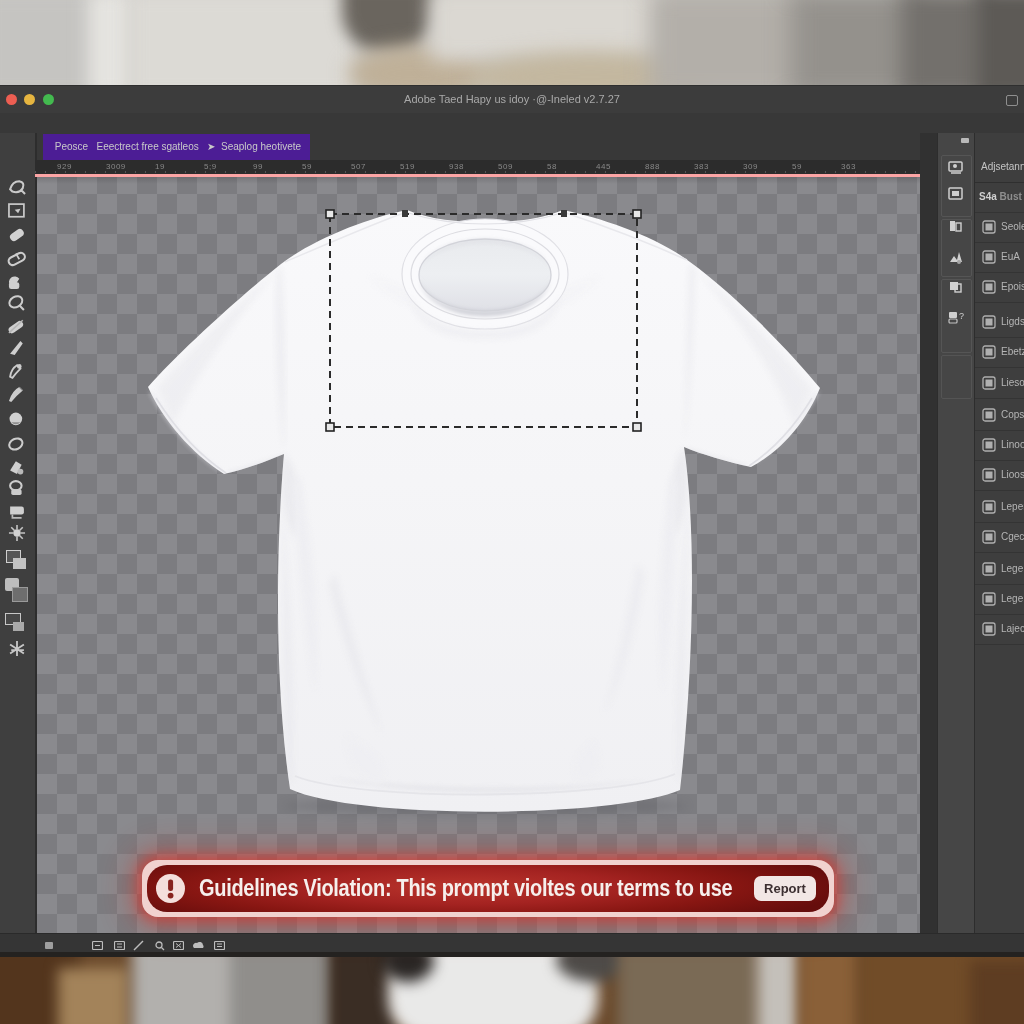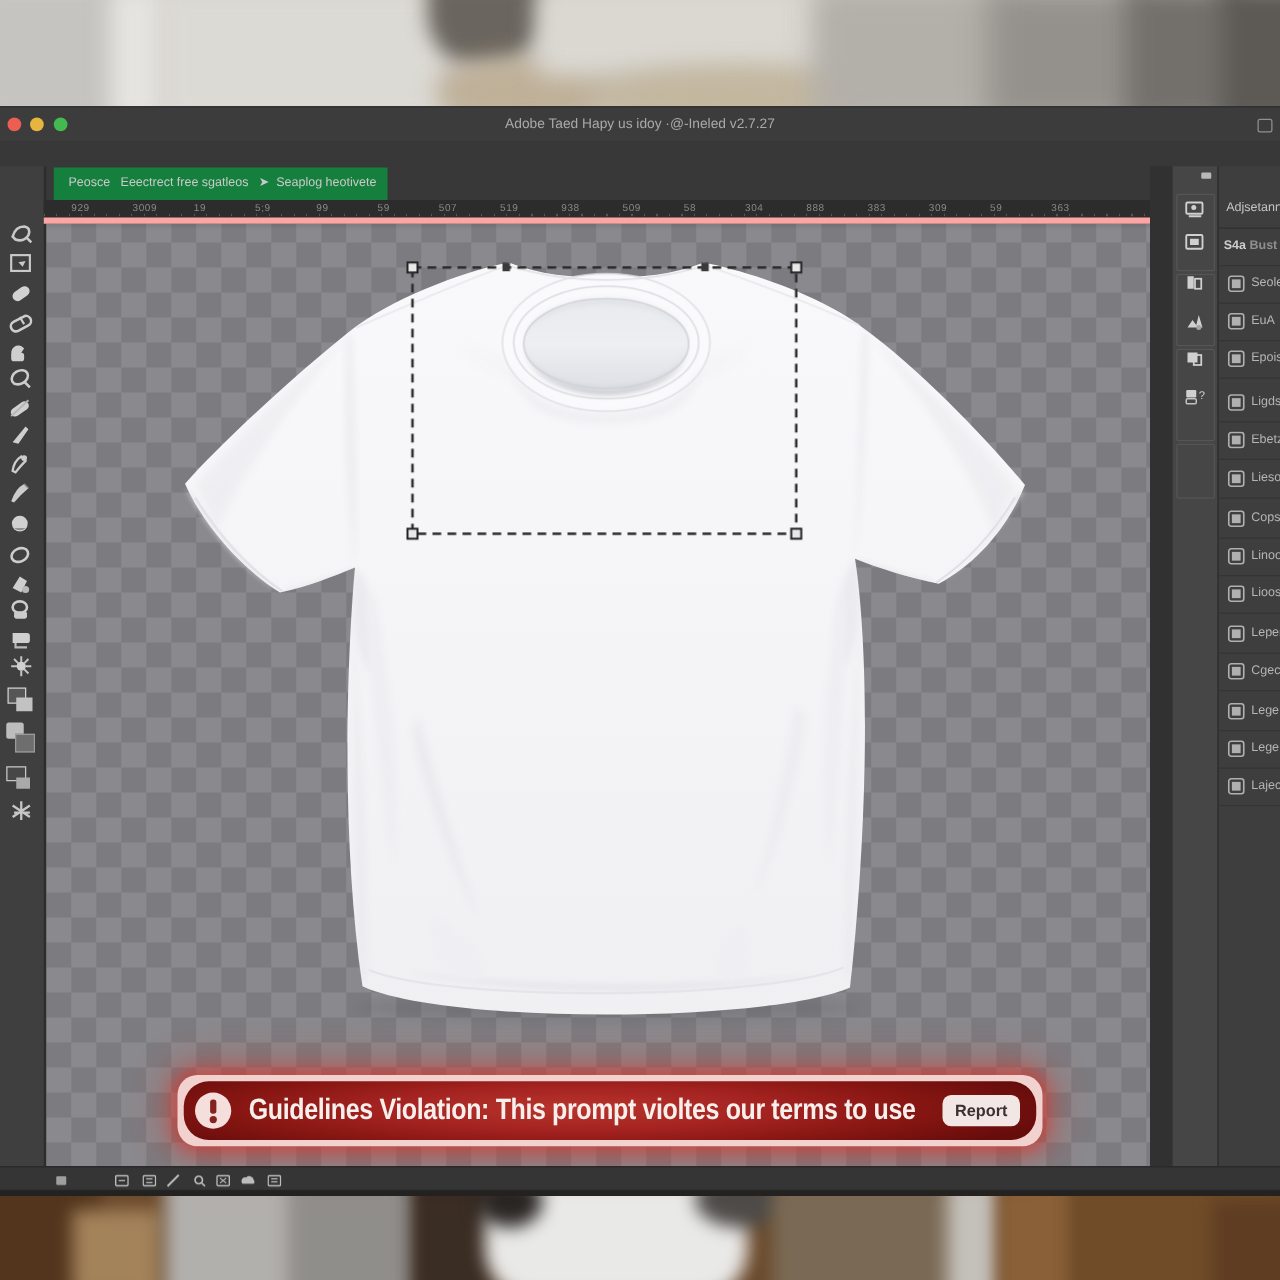--- a/index.html
+++ b/index.html
@@ -16,25 +16,25 @@
   
   #app{left:0;top:85px;width:1024px;height:866px;background:#3a3a3a;}
 
   #titlebar{left:0;top:0;width:1024px;height:27px;background:#3c3c3c;
             border-top:1px solid #2f2f2f;border-bottom:1px solid #323232;}
   .light{position:absolute;top:8px;width:11px;height:11px;border-radius:50%;}
   #title-text{position:absolute;top:7px;left:0;width:100%;text-align:center;
               color:#a9a9a9;font-size:11px;}
 
   #optionsbar{left:0;top:28px;width:1024px;height:47px;background:#383838;}
-  #optseg{position:absolute;left:43px;top:21px;height:26px;background:#15803d;
+  #optseg{position:absolute;left:43px;top:21px;height:26px;background:#4c1d95;
           color:#c9c9c9;font-size:10px;line-height:26px;white-space:nowrap;padding:0 9px;}
   #ruler{position:absolute;left:35px;top:75px;width:885px;height:14px;background:#2c2c2c;
          color:#8f8f8f;font-size:8px;overflow:hidden;
-         border-bottom:5px solid #fca5a5;z-index:3;}
+         border-bottom:3px solid #fca5a5;z-index:3;}
   #ruler span{position:absolute;top:2px;letter-spacing:0.5px;color:#888;}
   #ruler .ticks{position:absolute;left:0;top:11px;width:100%;height:2px;
          background:repeating-linear-gradient(90deg,#555555 0 1px,transparent 1px 10px);}
 
   #toolbar{left:0;top:48px;width:35px;height:818px;background:#3f3f3f;
            border-right:2px solid #2d2d2d;}
   .tool{position:absolute;left:7px;width:20px;height:20px;}
   .tool svg{transform:scale(1.15);transform-origin:50% 50%;}
 
   #canvas{left:37px;top:89px;width:883px;height:759px;overflow:hidden;
@@ -126,21 +126,21 @@
 <span style="left:71px">3009</span>
 <span style="left:120px">19</span>
 <span style="left:169px">5;9</span>
 <span style="left:218px">99</span>
 <span style="left:267px">59</span>
 <span style="left:316px">507</span>
 <span style="left:365px">519</span>
 <span style="left:414px">938</span>
 <span style="left:463px">509</span>
 <span style="left:512px">58</span>
-<span style="left:561px">304</span>
+<span style="left:561px">445</span>
 <span style="left:610px">888</span>
 <span style="left:659px">383</span>
 <span style="left:708px">309</span>
 <span style="left:757px">59</span>
 <span style="left:806px">363</span>
   </div>
 
   <div id="toolbar" class="abs">
 <div class="tool" style="top:44px"><svg width="20" height="20">
           <path d="M4 12 Q6 5 12 5 Q17 6 15 11 Q12 16 6 14 Z M13 12 L17 16" fill="none" stroke="#c9c9c9" stroke-width="1.8"></path>

